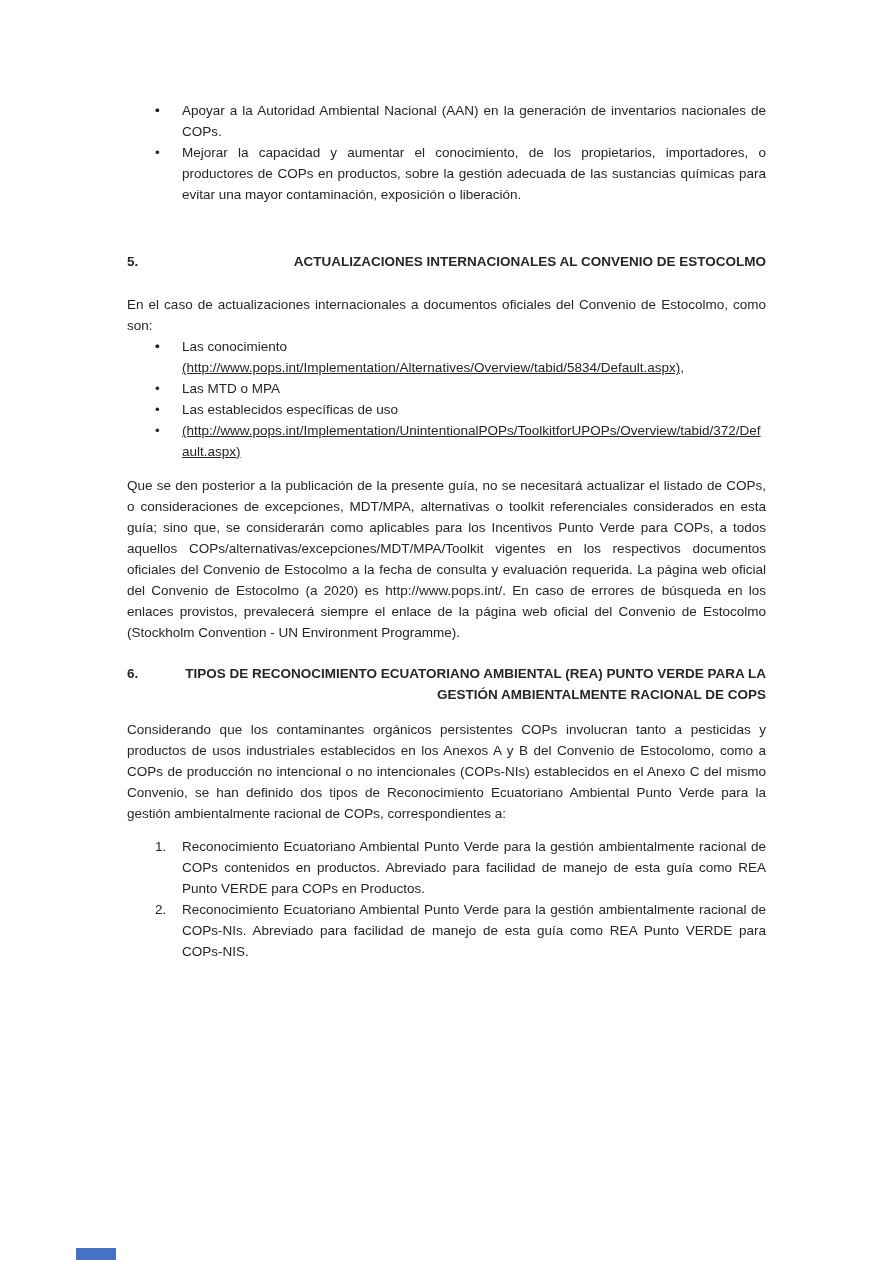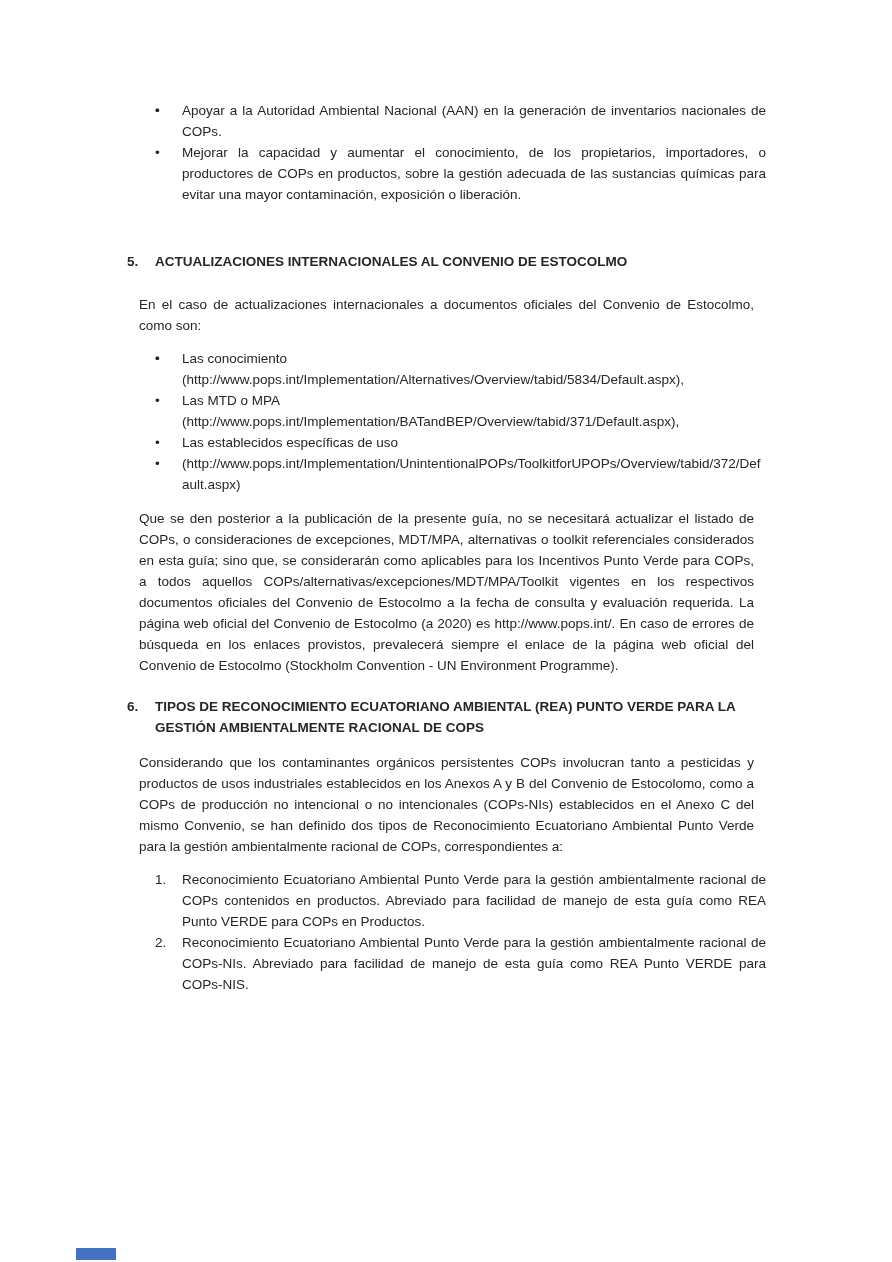--- a/index.html
+++ b/index.html
@@ -14,42 +14,42 @@
     color: #262626;
     overflow: hidden;
     box-sizing: border-box;
   }
   .content {
     position: absolute;
     left: 127px;
     top: 100px;
     width: 639px;
   }
-  p { margin: 12px; text-align: justify; }
+  p { margin: 0; text-align: justify; }
   ul, ol { margin: 0; padding: 0; list-style: none; }
   li {
     position: relative;
     padding-left: 55px;
     text-align: justify;
     overflow-wrap: anywhere;
   }
   li .marker {
     position: absolute;
     left: 28px;
     top: 0;
   }
-  .url { display: block; overflow-wrap: anywhere; }
+  .url { display: block; overflow-wrap: anywhere; text-decoration: underline; }
   .url:empty { display: none; }
   .section-heading {
     display: flex;
     font-weight: bold;
     margin: 46px 0 22px 0;
   }
   .section-heading .num { width: 28px; flex: none; }
-  .section-heading .title { width: 611px; }
+  .section-heading .title { width: 611px; text-align: right; }
   #heading-6 { margin: 20px 0 14px 0; }
   #par-5 { margin-top: 13px; }
   #list-6 { margin-top: 12px; }
   .footer-accent {
     position: absolute;
     left: 76px;
     bottom: 2px;
     width: 40px;
     height: 12px;
     background: #4472c4;
@@ -88,21 +88,20 @@
         
       </li>
       <li>
         <span class="marker">•</span>
         <span>Las conocimiento</span>
         <span class="url">(http://www.pops.int/Implementation/Alternatives/Overview/tabid/5834/Default.aspx),</span>
       </li>
       <li>
         <span class="marker">•</span>
         <span>Las MTD o MPA</span>
-        <span class="url">(http://www.pops.int/Implementation/BATandBEP/Overview/tabid/371/Default.aspx),</span>
       </li>
       <li>
         <span class="marker">•</span>
         <span>Las establecidos específicas de uso</span>
       </li>
       <li>
         <span class="marker">•</span>
         <span class="url">(http://www.pops.int/Implementation/UnintentionalPOPs/ToolkitforUPOPs/Overview/tabid/372/Default.aspx)</span>
       </li>
     </ul>

